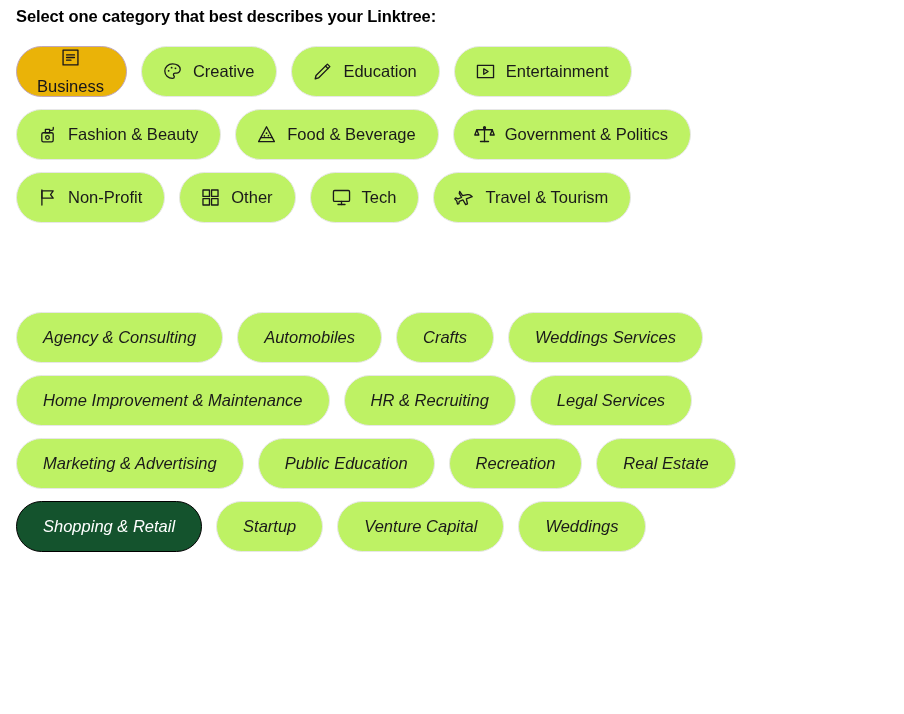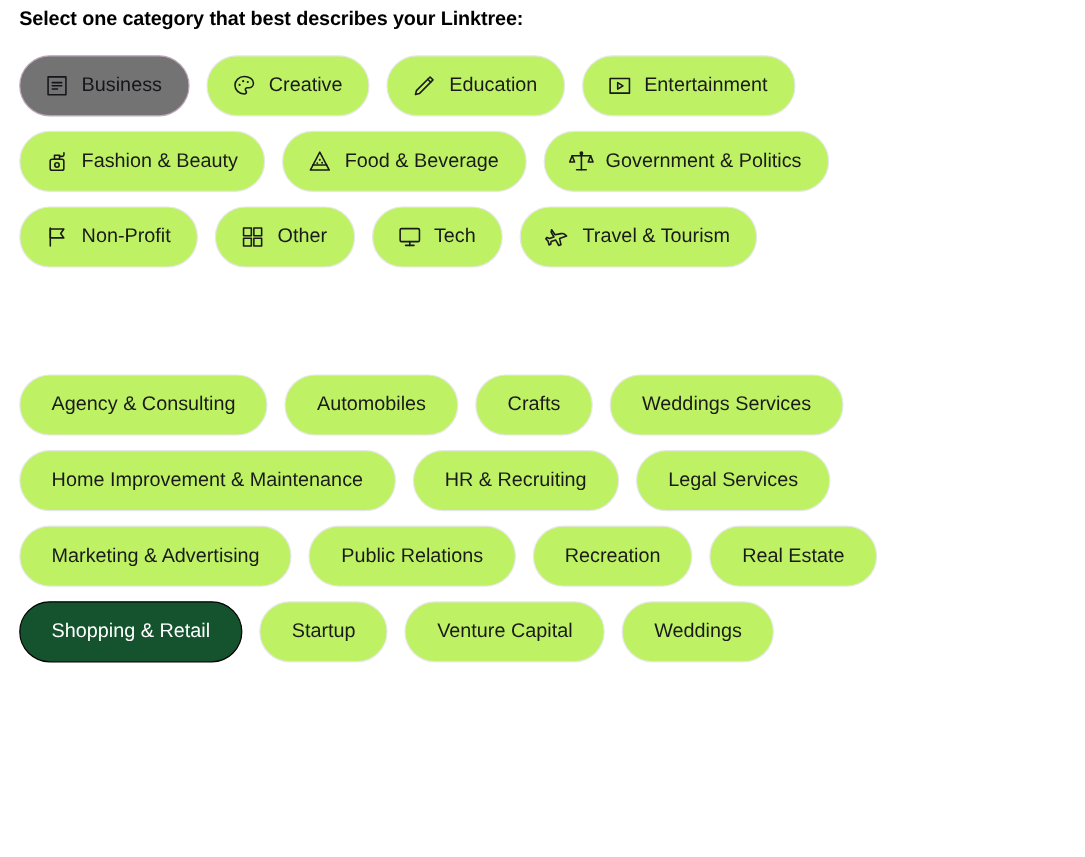--- a/index.html
+++ b/index.html
@@ -42,20 +42,21 @@
     display: flex;
     flex-wrap: wrap;
     gap: 12px 14px;
     margin-top: 19px;
     max-width: 772px;
   }
 
   #section-secondary .chip-group {
     margin-top: 22px;
     max-width: 790px;
+    font-style: italic;
   }
 
   .chip {
     display: inline-flex;
     align-items: center;
     gap: 10px;
     height: 51px;
     box-sizing: border-box;
     padding: 0 26px;
     border-radius: 26px;
@@ -82,23 +83,24 @@
     flex: none;
   }
 
   .chip .chip-icon svg {
     width: 21px;
     height: 21px;
     display: block;
   }
 
   .chip.selected-mauve {
-    background: #737373;
+    background: #eab308;
     border-color: #bfa7bb;
     color: #16151a;
+    flex-direction: column;
   }
 
   .chip.selected-dark {
     background: #14532d;
     border-color: #000000;
     color: #ffffff;
   }
 
   .spacer-between-sections {
     height: 67px;
@@ -251,21 +253,21 @@
         <div class="chip" aria-pressed="false">
           <span>HR &amp; Recruiting</span>
         </div>
         <div class="chip" aria-pressed="false">
           <span>Legal Services</span>
         </div>
         <div class="chip" aria-pressed="false">
           <span>Marketing &amp; Advertising</span>
         </div>
         <div class="chip" aria-pressed="false">
-          <span>Public Relations</span>
+          <span>Public Education</span>
         </div>
         <div class="chip" aria-pressed="false">
           <span>Recreation</span>
         </div>
         <div class="chip" aria-pressed="false">
           <span>Real Estate</span>
         </div>
         <div class="chip selected-dark" aria-pressed="true">
           <span>Shopping &amp; Retail</span>
         </div>

